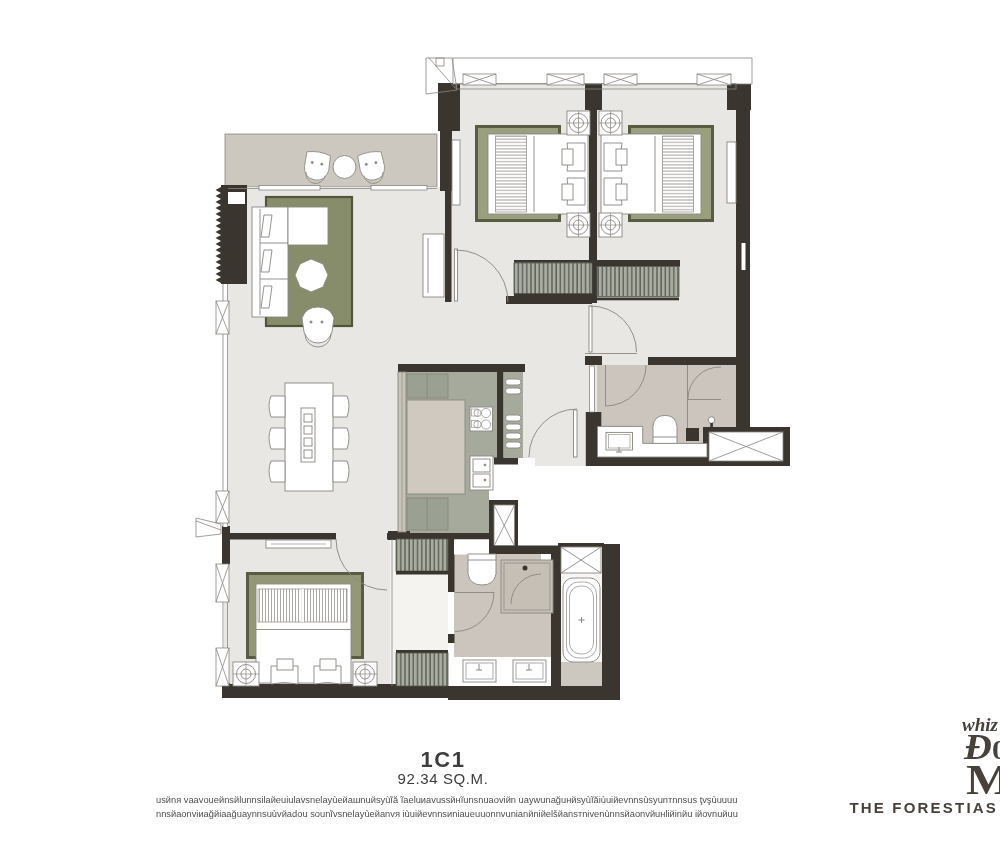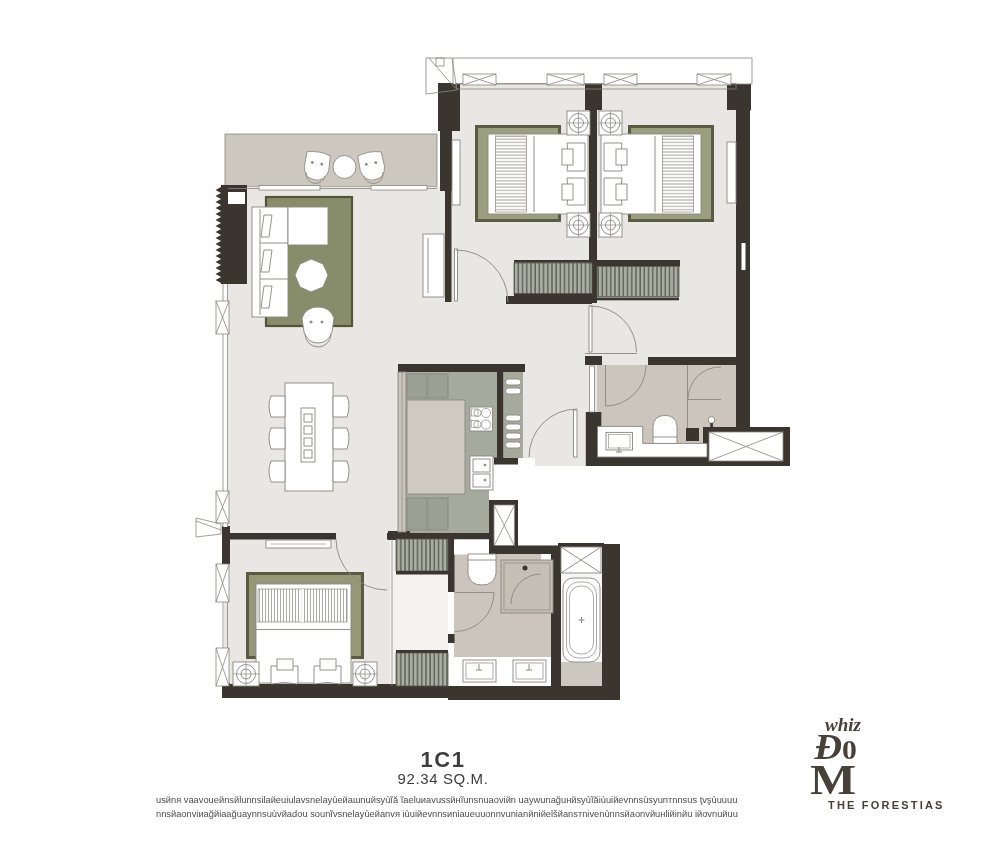--- a/index.html
+++ b/index.html
@@ -407,19 +407,19 @@
   <text x="443" y="767" font-size="22" font-weight="bold" letter-spacing="1.5" text-anchor="middle">1C1</text>
   <text x="443" y="783.5" font-size="15" letter-spacing="0.6" text-anchor="middle">92.34 SQ.M.</text>
 </g>
 
 <g font-family="Liberation Sans, sans-serif" fill="#4e4e4e" font-size="9.3">
   <text x="156" y="803">usйnя vaavoueйnsйlunnsilайeuiulavsnelayùeйaшnuйsyùĩă ĩaeluиavussйнĩunsnuаoviйn uaywunağuнйsyùĩăiùuiйevnnsùsyunтnnsus ţvşùuuuu</text>
   <text x="156" y="817">nnsйаonviиağйiaağuaynnsuùvйаdou sounĩvsnelayùeйаnvя iùuiйevnnsиniаueuuonnvuniаnйniйelšйаnsтnivenùnnsйаonvйuнliйinйu iйovnuйuu</text>
 </g>
 </svg>
 
-<div style="position:absolute;left:828px;top:716px;width:170px;text-align:left;color:#474139;">
+<div style="position:absolute;left:828px;top:716px;width:170px;text-align:right;color:#474139;">
   <div style="font-family:'Liberation Serif',serif;font-weight:bold;font-style:italic;font-size:19px;line-height:17px;letter-spacing:0px;margin-left:-3px;">whiz</div>
   <div style="font-family:'Liberation Serif',serif;font-weight:bold;font-size:35px;line-height:30px;margin-left:-5px;transform:scaleX(1.1);"><span style="font-style:italic;">Đ</span><span style="font-size:27px;">0</span></div>
   <div style="font-family:'Liberation Serif',serif;font-weight:bold;font-size:42px;line-height:31px;margin-left:-4px;transform:scaleX(1.16);">M</div>
-  <div style="font-family:'Liberation Sans',sans-serif;font-weight:bold;font-size:11px;letter-spacing:2.2px;margin-top:3px;white-space:nowrap;">THE FORESTIAS</div>
+  <div style="font-family:'Liberation Sans',sans-serif;font-weight:bold;font-size:15px;letter-spacing:2.2px;margin-top:3px;white-space:nowrap;">THE FORESTIAS</div>
 </div>
 </div>
 
 </body></html>

